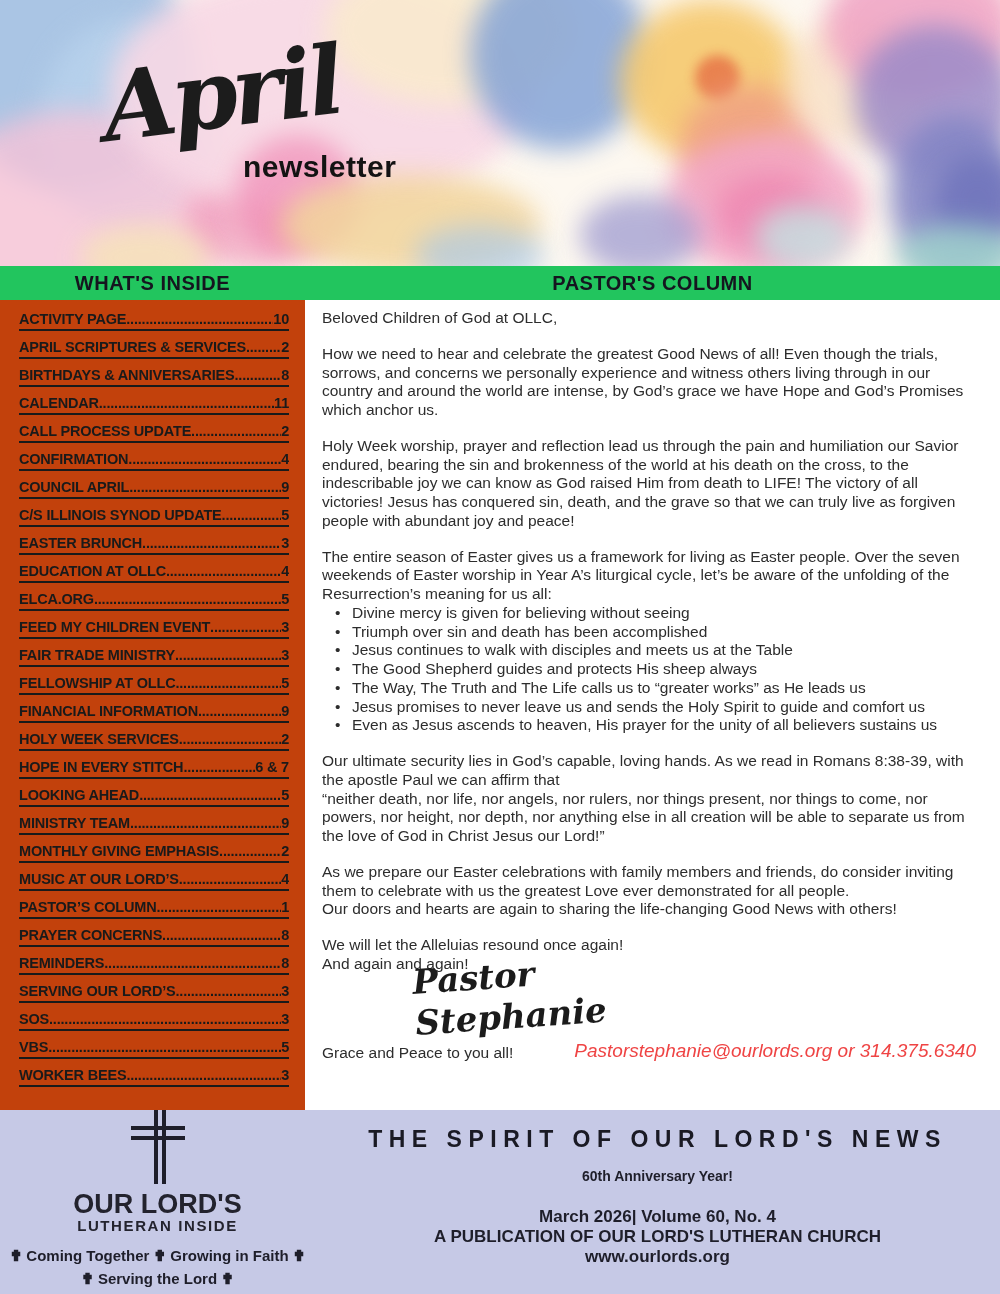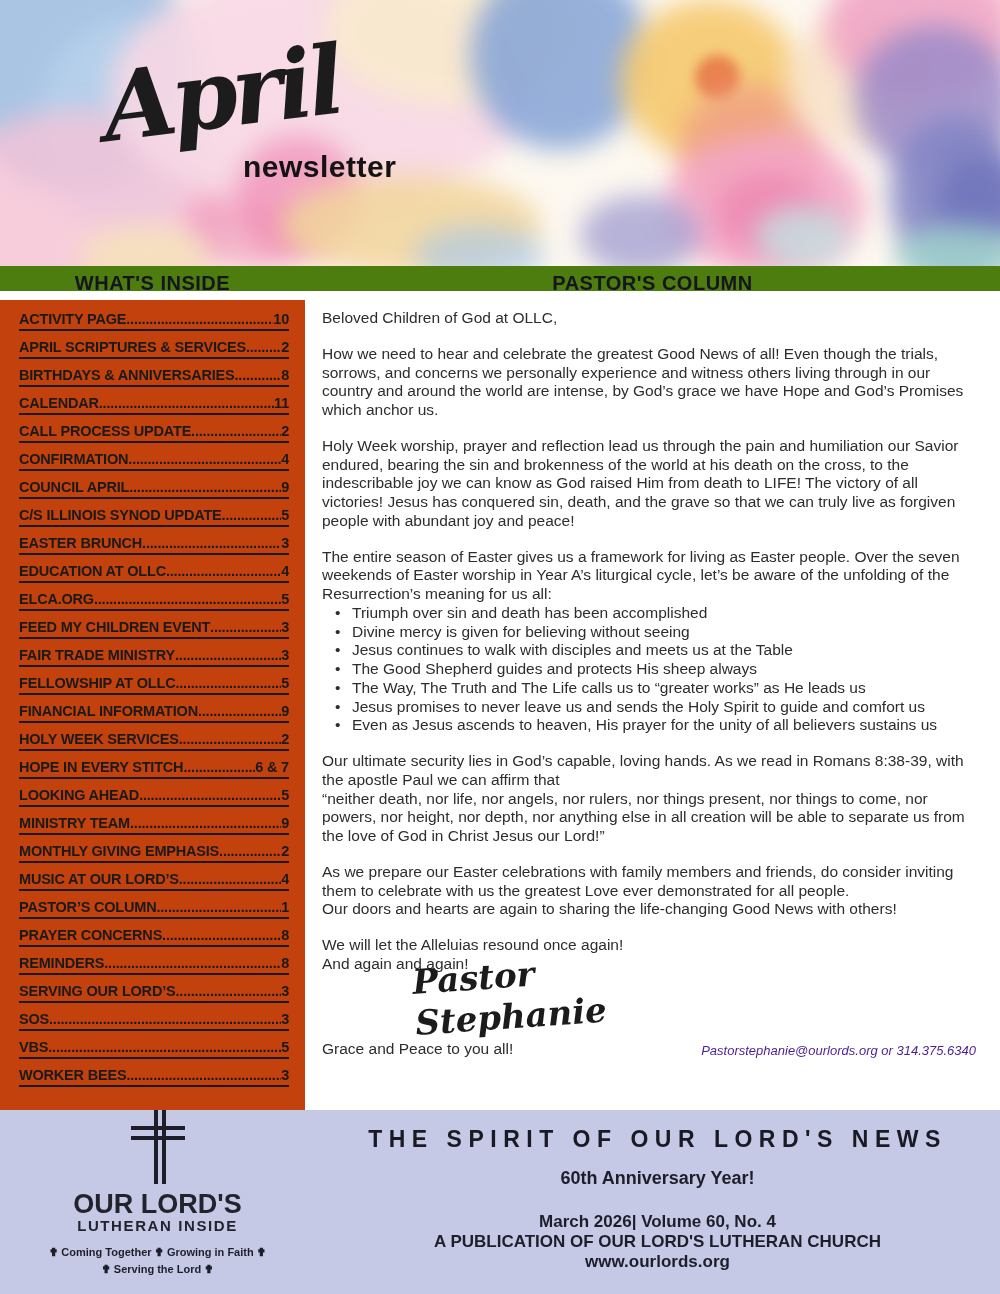--- a/index.html
+++ b/index.html
@@ -42,22 +42,22 @@
     position:absolute; left:102px; top:38px; z-index:5;
     font-family:"DejaVu Serif", serif; font-style:italic; font-weight:bold;
     font-size:95px; letter-spacing:-5px; color:#1c1c1c; transform:rotate(-7deg);
   }
   .newsletter-sub {
     position:absolute; left:243px; top:150px; z-index:5;
     font-size:30px; font-weight:bold; letter-spacing:0.5px; color:#131313;
   }
 
   
-  .band { position:absolute; top:266px; left:0; width:1000px; height:25px;
-    background:#4d7c0f; display:flex; z-index:6; }
+  .band { position:absolute; top:266px; left:0; width:1000px; height:34px;
+    background:#22c55e; display:flex; z-index:6; }
   .band-left  { width:305px; text-align:center; }
   .band-right { flex:1; text-align:center; }
   .band-heading { font-size:20px; font-weight:bold; letter-spacing:0.5px;
     color:#15151f; line-height:34px; }
 
   
   .content { position:absolute; top:300px; left:0; width:1000px; height:810px; display:flex; }
   .toc-col { width:305px; background:#c2410c; padding:9px 16px 0 19px; }
   .toc-row { display:flex; align-items:baseline; white-space:nowrap; overflow:hidden;
     border-bottom:2px solid #1a1a1a; margin-bottom:6px;
@@ -72,33 +72,33 @@
   .para.tight { margin-bottom:0;margin-top:12px; }
   .bullets { list-style:none; margin:0 0 17px 0; padding:0; }
   .bullets li { padding-left:30px; position:relative; }
   .bullets li::before { content:"•"; position:absolute; left:13px; }
   .signature-script {
     font-family:"DejaVu Serif", serif; font-style:italic; font-weight:bold;
     font-size:34px; color:#1b1b1b; transform:rotate(-4deg); transform-origin:left center;
     margin:-12px 0 -4px 92px; width:300px;
   }
   .closing-row { display:flex; justify-content:space-between; align-items:flex-end; }
-  .contact { font-style:italic; font-size:13px; color:#4c1d95; padding-right:2px; }
+  .contact { font-style:italic; font-size:19px; color:#ef4444; padding-right:2px; }
 
   
   .footer { position:absolute; top:1110px; left:0; width:1000px; height:184px;
     background:#c6c9e6; display:flex; color:#1e1e2a; }
   .footer-left { width:315px; display:flex; flex-direction:column; align-items:center; }
   .cross-logo { display:block; }
   .logo-name { font-size:27px; font-weight:bold; letter-spacing:0px; line-height:1.05; color:#23232e; }
   .logo-sub  { font-size:15px; font-weight:bold; letter-spacing:1.6px; line-height:1.1; color:#23232e; }
-  .tagline { font-size:11px; font-weight:bold; text-align:center; line-height:1.55; margin-top:9px; color:#1e1e2a; }
+  .tagline { font-size:15px; font-weight:bold; text-align:center; line-height:1.55; margin-top:9px; color:#1e1e2a; }
   .footer-center { flex:1; text-align:center; padding-top:16px; }
   .footer-title { font-size:23px; font-weight:bold; letter-spacing:6.5px; color:#1a1a24; }
-  .footer-anniv { font-size:18px; font-weight:bold; margin-top:15px; }
+  .footer-anniv { font-size:14px; font-weight:bold; margin-top:15px; }
   .footer-issue { font-size:17px; font-weight:bold; margin-top:23px; }
   .footer-pub   { font-size:17px; font-weight:bold; }
   .footer-site  { font-size:17px; font-weight:bold; }
 </style>
 </head>
 <body>
 
 <div class="page">
 
   <div class="header-art">
@@ -284,22 +284,22 @@
           </div>
         </div>
     </div>
 
     <div class="body-col">
       <div class="para">Beloved Children of God at OLLC,</div>
       <div class="para">How we need to hear and celebrate the greatest Good News of all! Even though the trials, sorrows, and concerns we personally experience and witness others living through in our country and around the world are intense, by God’s grace we have Hope and God’s Promises which anchor us.</div>
       <div class="para">Holy Week worship, prayer and reflection lead us through the pain and humiliation our Savior endured, bearing the sin and brokenness of the world at his death on the cross, to the indescribable joy we can know as God raised Him from death to LIFE! The victory of all victories! Jesus has conquered sin, death, and the grave so that we can truly live as forgiven people with abundant joy and peace!</div>
       <div class="para tight">The entire season of Easter gives us a framework for living as Easter people. Over the seven weekends of Easter worship in Year A’s liturgical cycle, let’s be aware of the unfolding of the Resurrection’s meaning for us all:</div>
       <ul class="bullets" id="bullet-list">
+          <li>Divine mercy is given for believing without seeing</li>
           <li>Triumph over sin and death has been accomplished</li>
-          <li>Divine mercy is given for believing without seeing</li>
           <li>Jesus continues to walk with disciples and meets us at the Table</li>
           <li>The Good Shepherd guides and protects His sheep always</li>
           <li>The Way, The Truth and The Life calls us to “greater works” as He leads us</li>
           <li>Jesus promises to never leave us and sends the Holy Spirit to guide and comfort us</li>
           <li>Even as Jesus ascends to heaven, His prayer for the unity of all believers sustains us</li>
         </ul>
       <div class="para">
         <div>Our ultimate security lies in God’s capable, loving hands. As we read in Romans 8:38-39, with the apostle Paul we can affirm that</div>
         <div>“neither death, nor life, nor angels, nor rulers, nor things present, nor things to come, nor powers, nor height, nor depth, nor anything else in all creation will be able to separate us from the love of God in Christ Jesus our Lord!”</div>
       </div>

